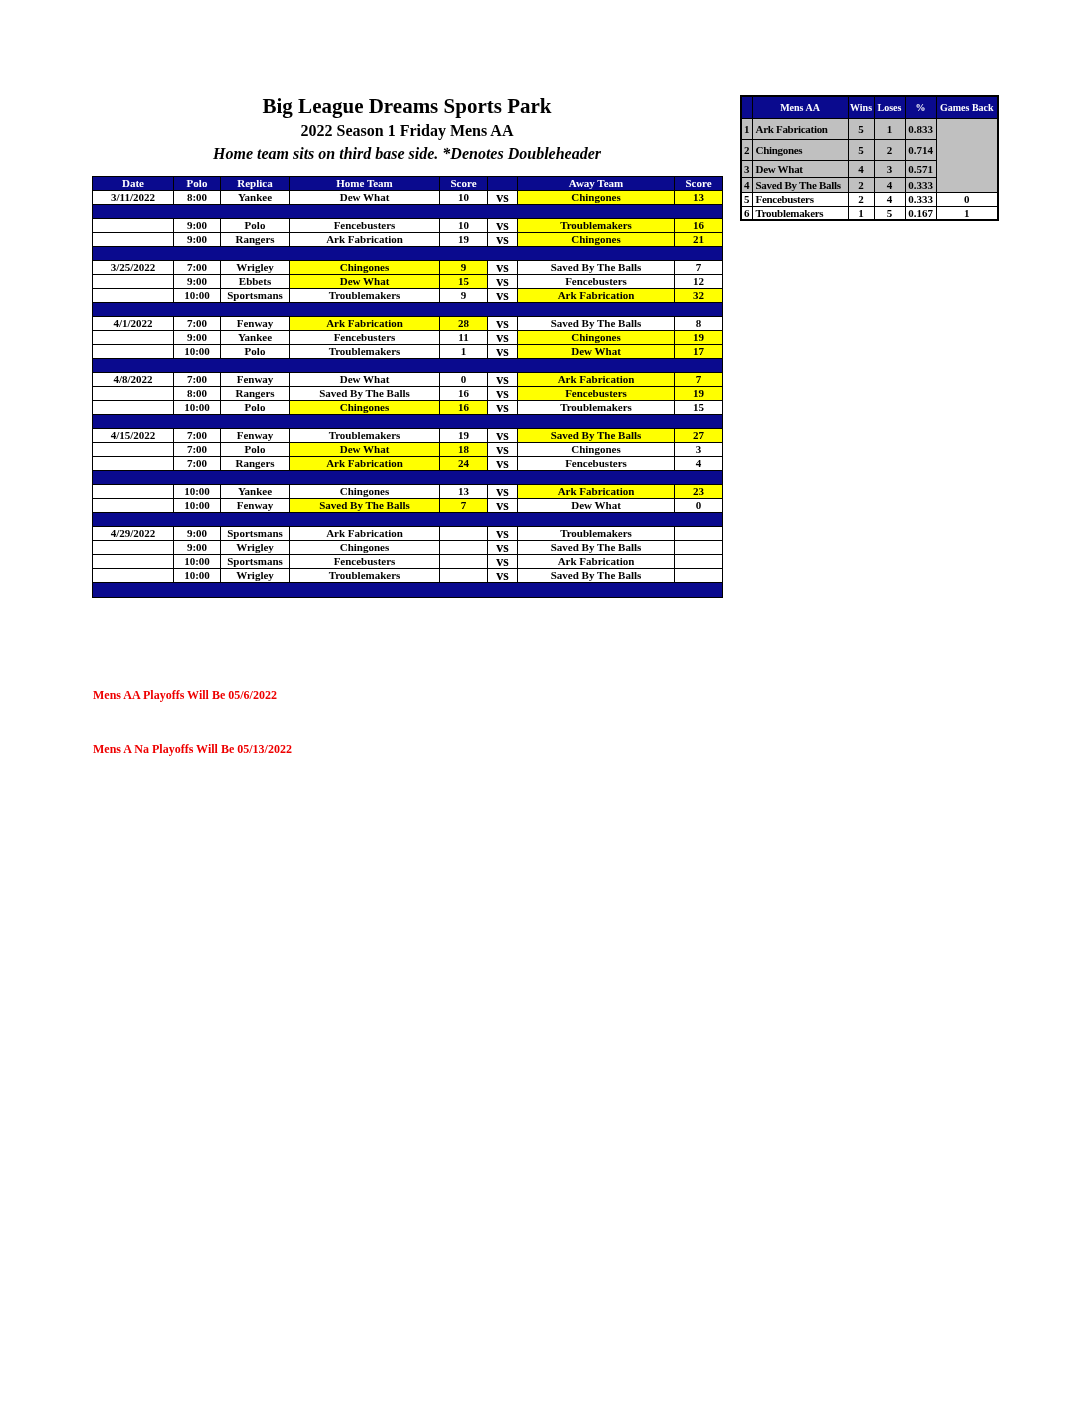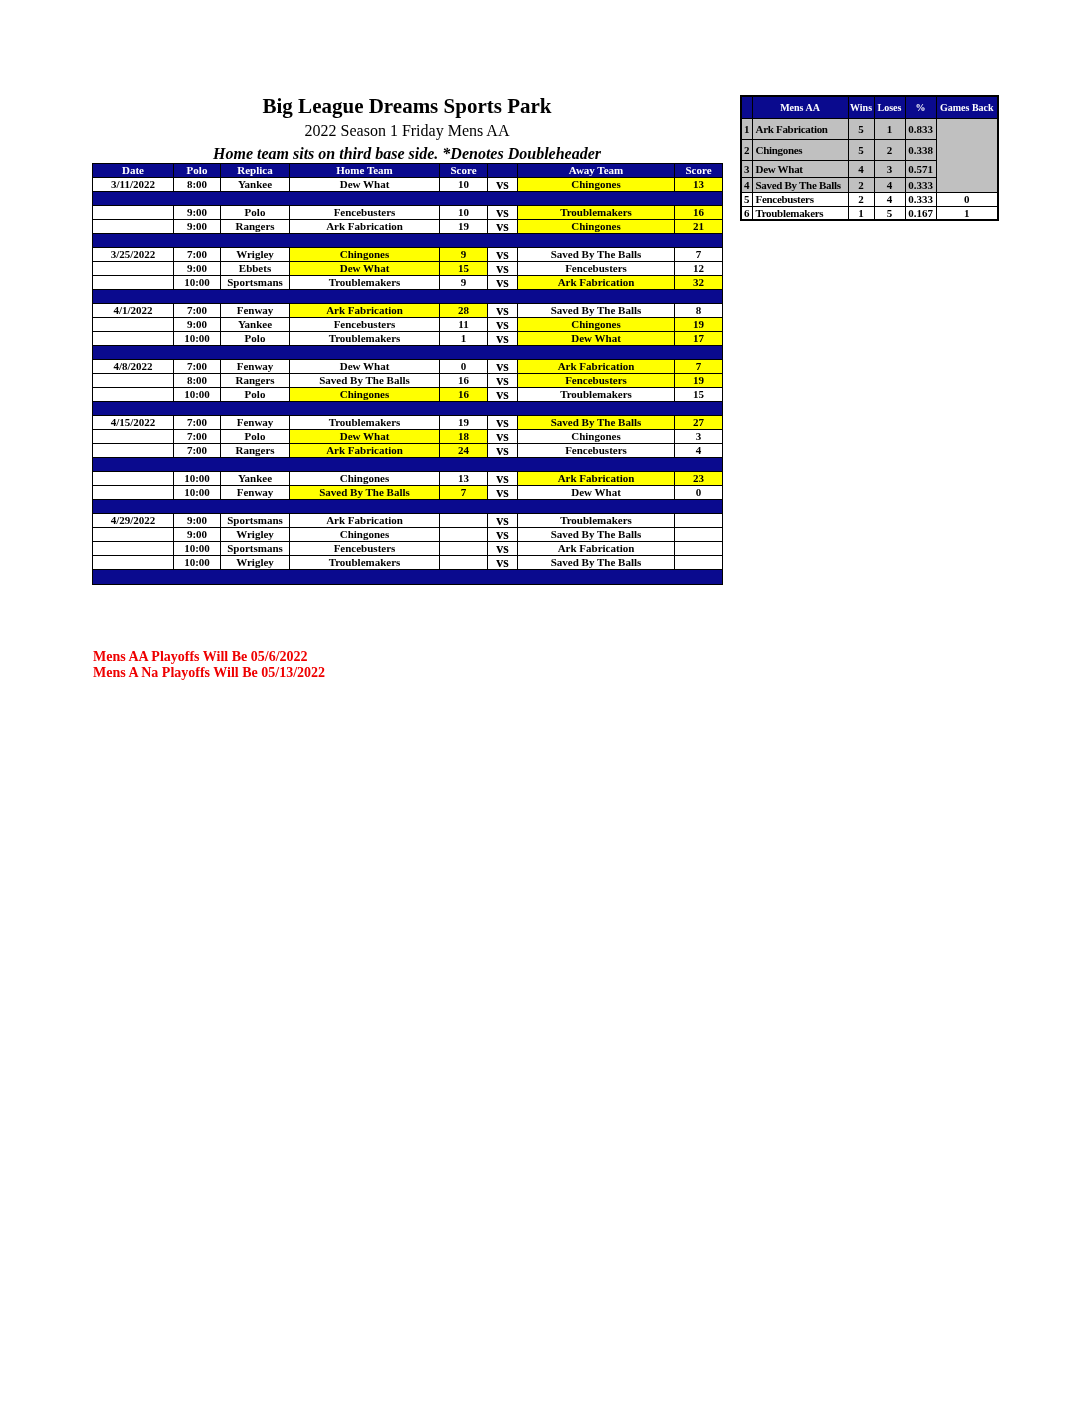--- a/index.html
+++ b/index.html
@@ -13,29 +13,29 @@
   body{
     width:1088px;height:1408px;position:relative;
     font-family:"Liberation Serif","DejaVu Serif",serif;
     color:#000;
   }
   .page{position:absolute;left:0;top:0;width:1088px;height:1307px;background:#fff;}
 
   
   .heading{position:absolute;left:92px;top:94px;width:630px;text-align:center;}
   .title{font-size:21px;font-weight:bold;line-height:24px;}
-  .subtitle{font-size:16px;font-weight:normal;line-height:19px;margin-top:3px;}
+  .subtitle{font-size:16px;font-weight:bold;line-height:19px;margin-top:3px;}
   .note{font-size:16px;font-weight:bold;font-style:italic;line-height:14px;margin-top:7px;}
 
   
   table{border-collapse:collapse;table-layout:fixed;}
   td,th{padding:0;overflow:hidden;white-space:nowrap;}
 
   
-  .schedule{position:absolute;left:92px;top:163px;width:630px;font-family:Liberation Serif, serif;}
+  .schedule{position:absolute;left:92px;top:176px;width:630px;font-family:Liberation Serif, serif;}
   .schedule th,.schedule td{
     border:1px solid #000;height:14px;font-size:11px;font-weight:bold;
     text-align:center;line-height:13px;
   }
   .schedule th{background:var(--navy);color:#fff;}
   .schedule td.win{background:var(--yellow);}
   .schedule td.vs{font-size:14px;line-height:12px;}
   .schedule td.spacer{background:var(--navy);height:14px;}
   .schedule td.spacer.final{height:15px;}
 
@@ -47,21 +47,21 @@
   .standings td.team{text-align:left;padding-left:3px;letter-spacing:-0.3px;}
   .standings tr.gray td{background:var(--gray);}
   .standings td.gb-merge{border-top:hidden;}
   .standings tr:nth-child(2) td,.standings tr:nth-child(3) td{height:21px;}
   .standings tr:nth-child(4) td{height:17px;}
   .standings tr:nth-child(5) td{height:15px;}
   .standings tr:nth-child(6) td,.standings tr:nth-child(7) td{height:14px;}
 
   
   .playoffs{position:absolute;left:93px;top:649px;color:var(--red);}
-  .playoffs div{font-size:14px;font-weight:bold;line-height:16px;}
+  .playoffs div{font-size:12px;font-weight:bold;line-height:16px;margin-top:38px;}
 </style>
 </head>
 <body>
 
 <div class="page">
 
   <div class="heading">
     <div class="title">Big League Dreams Sports Park</div>
     <div class="subtitle">2022 Season 1 Friday Mens AA</div>
     <div class="note">Home team sits on third base side.  *Denotes Doubleheader</div>
@@ -350,21 +350,21 @@
           <td>5</td>
           <td>1</td>
           <td>0.833</td>
           <td></td>
         </tr>
         <tr class="gray">
           <td class="rank">2</td>
           <td class="team">Chingones</td>
           <td>5</td>
           <td>2</td>
-          <td>0.338</td>
+          <td>0.714</td>
           <td class="gb-merge"></td>
         </tr>
         <tr class="gray">
           <td class="rank">3</td>
           <td class="team">Dew What</td>
           <td>4</td>
           <td>3</td>
           <td>0.571</td>
           <td class="gb-merge"></td>
         </tr>

